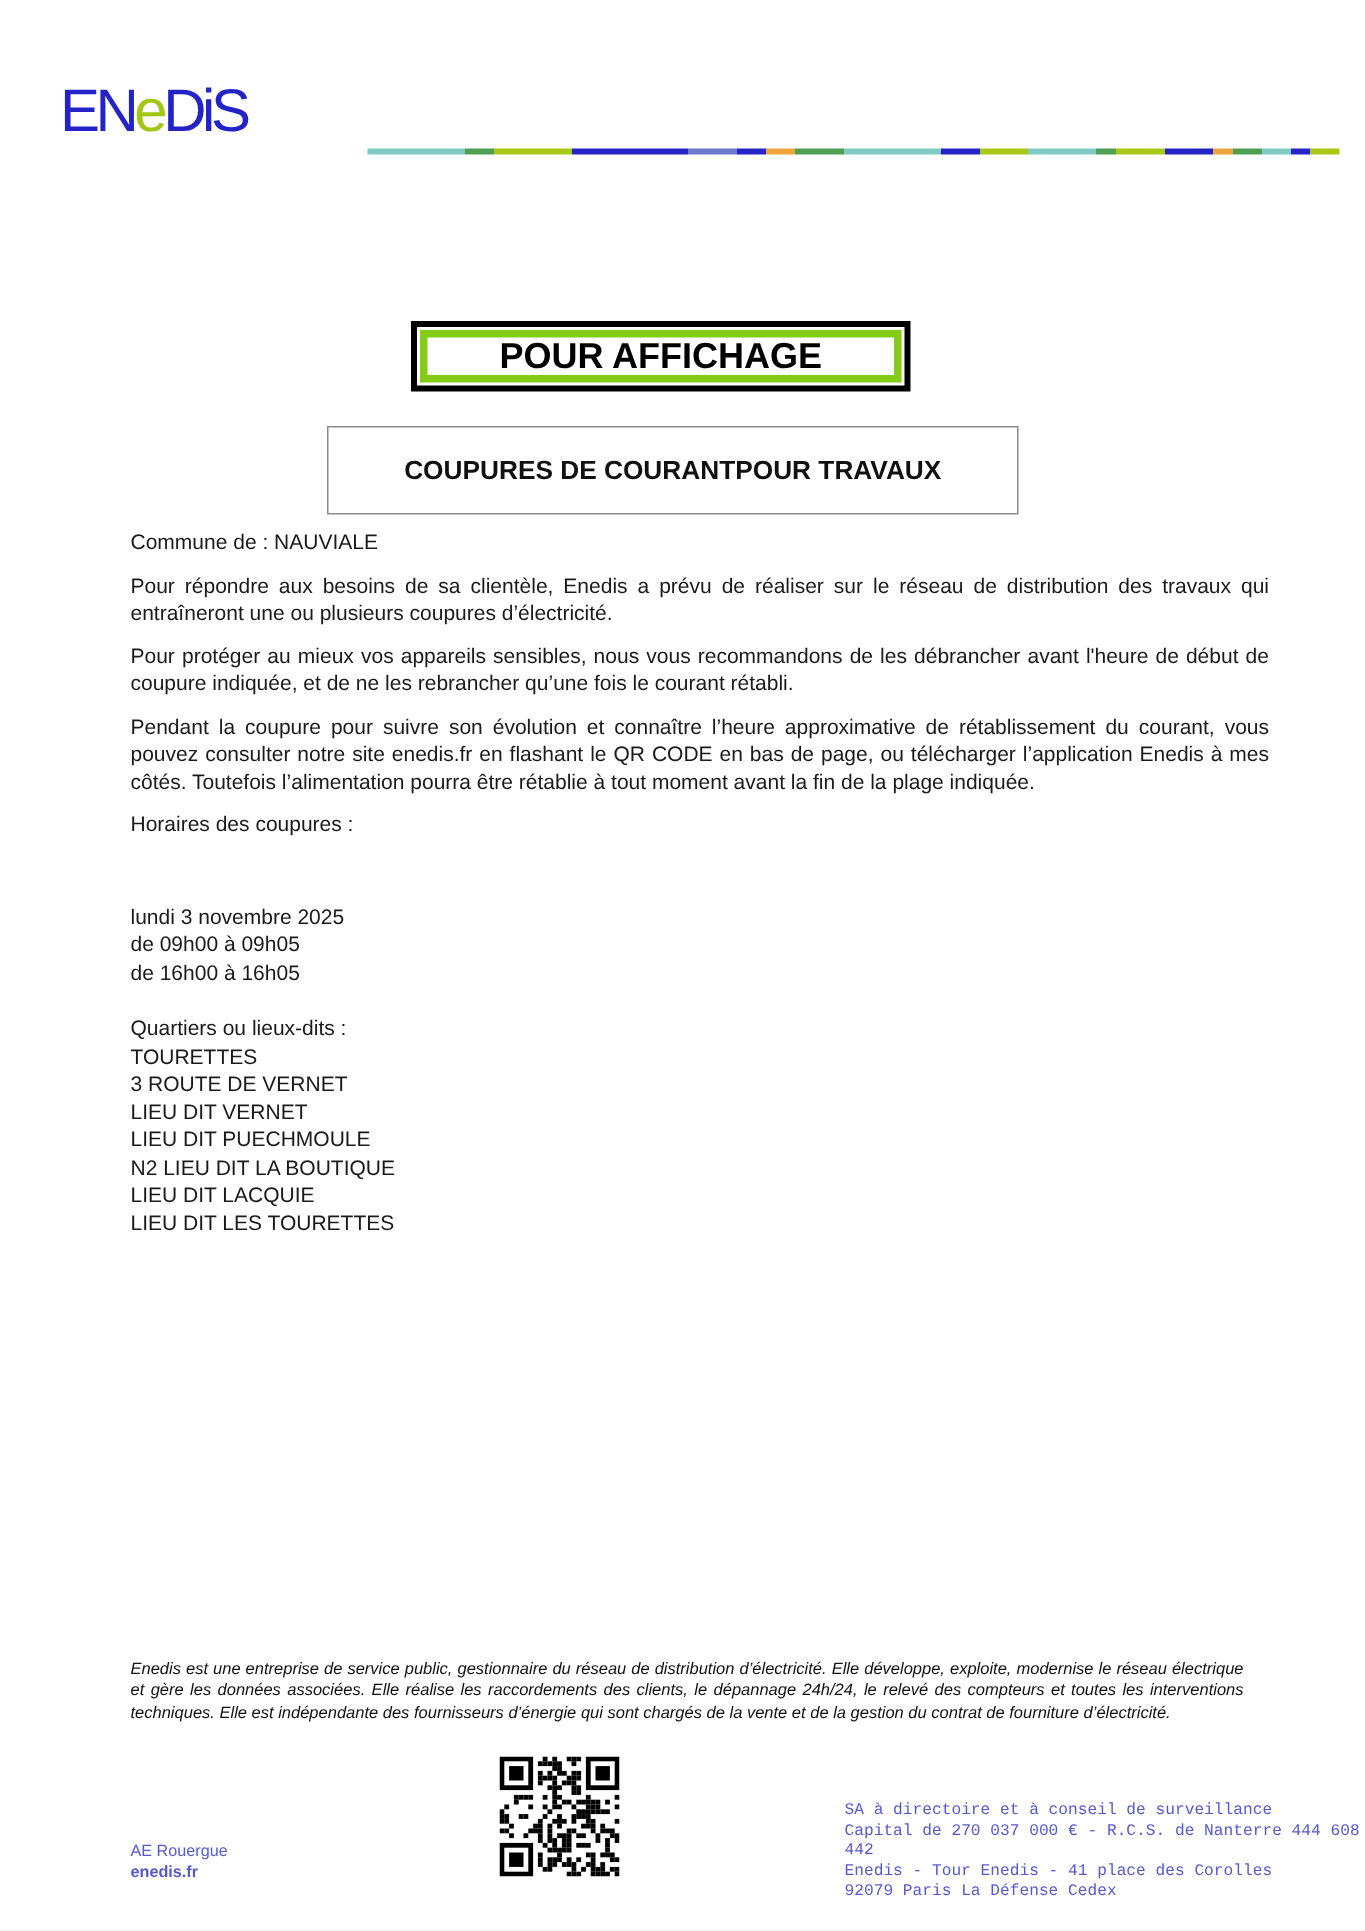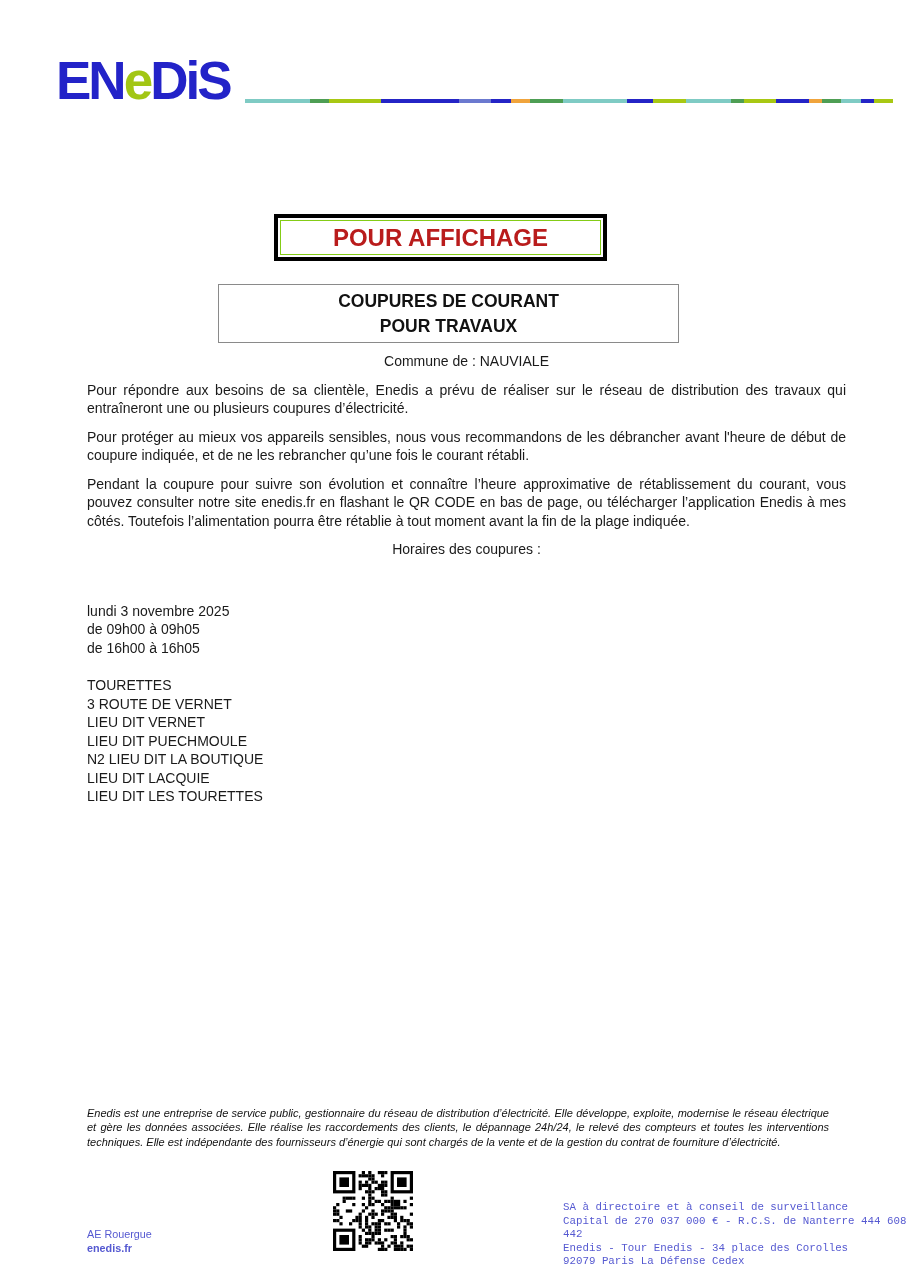--- a/index.html
+++ b/index.html
@@ -7,22 +7,22 @@
     position:relative;
     width:910px;height:1287px;
     margin:0 auto;
     background:#ffffff;
     font-family:"Liberation Sans",sans-serif;
     color:#1a1a1a;
     overflow:hidden;
   }
   
   .logo{
-    position:absolute;left:56px;top:54px;
-    font-weight:bold;font-size:53px;letter-spacing:-3px;
+    position:absolute;left:40px;top:54px;
+    font-weight:normal;font-size:40px;letter-spacing:-3px;
     line-height:1;
     user-select:none;
   }
   .logo .blue{color:#2323c8;}
   .logo .green{color:#a2c614;}
   .brand-line{
     position:absolute;left:245px;top:99px;width:648px;height:4px;
     background:linear-gradient(to right,
       #7fcbc4 0%,#7fcbc4 10%,
       #4e9e54 10%,#4e9e54 13%,
@@ -48,39 +48,39 @@
   
   .box-affichage{
     position:absolute;left:274px;top:214px;width:333px;height:47px;
     box-sizing:border-box;
     border:4px solid #000;
     background:#fff;
     padding:2px;
   }
   .box-affichage .inner{
     box-sizing:border-box;width:100%;height:100%;
-    border:1px solid #84cc16;
+    border:5px solid #84cc16;
     display:flex;align-items:center;justify-content:center;
-    font-size:24px;font-weight:bold;letter-spacing:0px;color:#b91c1c;
+    font-size:24px;font-weight:bold;letter-spacing:0px;color:#000000;
   }
   .box-coupures{
     position:absolute;left:218px;top:284px;width:461px;height:59px;
     box-sizing:border-box;
     border:1px solid #8a8a8a;
     background:#fff;
-    display:flex;flex-direction:column;align-items:center;justify-content:center;
+    display:flex;flex-direction:row;align-items:center;justify-content:center;
     font-size:17.5px;font-weight:bold;line-height:25px;color:#111;
   }
   
   .content{
     position:absolute;left:87px;top:352px;width:759px;
     font-size:14px;line-height:18.5px;color:#1a1a1a;
   }
   .content p{margin:0 0 10px 0;text-align:justify;}
-  .content p.no-just{text-align:center;}
+  .content p.no-just{text-align:left;}
   .content .horaires{margin-bottom:43px;}
   .content .sched div, .content .places div{line-height:18.5px;}
   .content .sched{margin-bottom:19px;}
   .content .quartiers-label{margin-bottom:0;}
   
   .fineprint{
     position:absolute;left:87px;top:1106px;width:742px;
     font-size:11px;font-style:italic;line-height:14.4px;
     text-align:justify;color:#111;
   }
@@ -120,20 +120,21 @@
     <p>Pour protéger au mieux vos appareils sensibles, nous vous recommandons de les débrancher avant l'heure de début de coupure indiquée, et de ne les rebrancher qu’une fois le courant rétabli.</p>
     <p>Pendant la coupure pour suivre son évolution et connaître l’heure approximative de rétablissement du courant, vous pouvez consulter notre site enedis.fr en flashant le QR CODE en bas de page, ou télécharger l’application Enedis à mes côtés. Toutefois l’alimentation pourra être rétablie à tout moment avant la fin de la plage indiquée.</p>
     <p class="no-just horaires">Horaires des coupures :</p>
 
     <div class="sched">
       <div>lundi 3 novembre 2025</div>
       <div>de 09h00 à 09h05</div>
       <div>de 16h00 à 16h05</div>
     </div>
 
+    <p class="no-just quartiers-label">Quartiers ou lieux-dits :</p>
     <div class="places">
       <div>TOURETTES</div>
       <div>3 ROUTE DE VERNET</div>
       <div>LIEU DIT VERNET</div>
       <div>LIEU DIT PUECHMOULE</div>
       <div>N2 LIEU DIT LA BOUTIQUE</div>
       <div>LIEU DIT LACQUIE</div>
       <div>LIEU DIT LES TOURETTES</div>
     </div>
   </div>
@@ -342,21 +343,21 @@
       <rect x="60.800000000000004" y="3.2" width="16" height="16" fill="#fff"></rect>
       <rect x="64" y="6.4" width="9.600000000000001" height="9.600000000000001" fill="#000"></rect>
       <rect x="0" y="57.6" width="22.400000000000002" height="22.400000000000002" fill="#000"></rect>
       <rect x="3.2" y="60.800000000000004" width="16" height="16" fill="#fff"></rect>
       <rect x="6.4" y="64" width="9.600000000000001" height="9.600000000000001" fill="#000"></rect>
     </svg>
 
   <div class="footer-right">
     <div>SA à directoire et à conseil de surveillance</div>
     <div>Capital de 270 037 000 € - R.C.S. de Nanterre 444 608 442</div>
-    <div>Enedis - Tour Enedis - 34 place des Corolles</div>
+    <div>Enedis - Tour Enedis - 41 place des Corolles</div>
     <div>92079 Paris La Défense Cedex</div>
   </div>
   <div class="footer-left">
     <div>AE Rouergue</div>
     <div class="bold">enedis.fr</div>
   </div>
 
 </div>
 
 </body></html>

